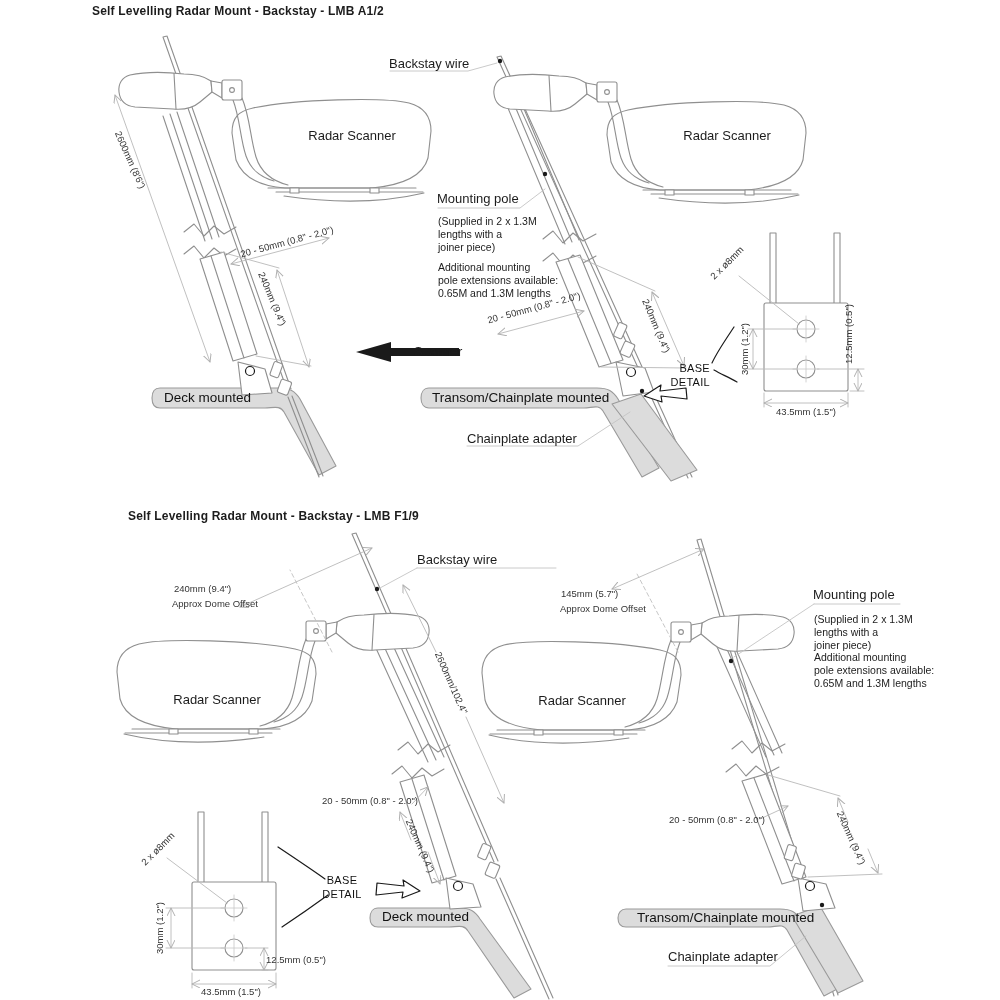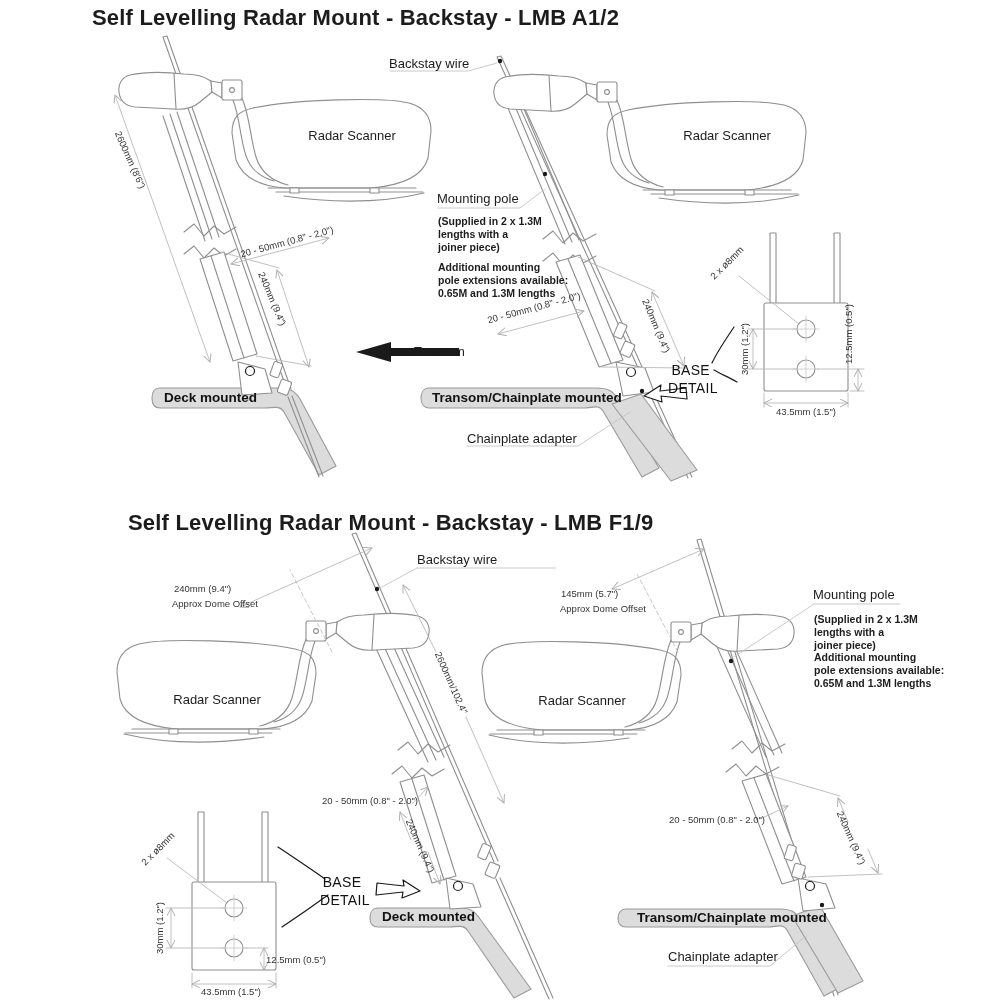--- a/index.html
+++ b/index.html
@@ -1,25 +1,25 @@
 <!DOCTYPE html>
 <html><head>
 <meta charset="utf-8">
 <style>
   html,body{margin:0;padding:0;background:#fff;}
   .page{position:relative;width:1000px;height:1000px;background:#fff;overflow:hidden;
         font-family:"Liberation Sans",sans-serif;}
   svg{position:absolute;left:0;top:0;}
   .txt{position:absolute;color:#1c1c1c;white-space:pre-line;line-height:1.25;}
-  .title{font-size:22px;font-weight:600;letter-spacing:.2px;}
+  .title{font-size:12px;font-weight:600;letter-spacing:.2px;}
   .lbl{font-size:13px;font-weight:400;}
-  .plate{font-size:13.5px;font-weight:700;color:#111;}
-  .note{font-size:10.5px;font-weight:700;line-height:1.24;}
+  .plate{font-size:13.5px;font-weight:400;color:#111;}
+  .note{font-size:10.5px;font-weight:400;line-height:1.24;}
   .dim{font-size:9.5px;font-weight:400;color:#333;}
-  .bd{font-size:14px;font-weight:500;letter-spacing:.3px;color:#111;}
+  .bd{font-size:11px;font-weight:500;letter-spacing:.3px;color:#111;}
   .dl{stroke:#b9b9b9;stroke-width:.9;}
   .ldr{stroke:#c4c4c4;stroke-width:.9;}
   .dash{stroke:#c0c0c0;stroke-width:.9;stroke-dasharray:4 3;}
   .blk{stroke:#1a1a1a;stroke-width:1.2;}
   .plateG{fill:#dcdcdc;stroke:#9a9a9a;}
 </style>
 </head>
 <body>
 
 <div class="page">
@@ -174,21 +174,21 @@
   </g>
 </svg>
 
   <div class="txt title" style="left:92px;top:4px;">Self Levelling Radar Mount - Backstay - LMB A1/2</div>
   <div class="txt lbl" style="left:389px;top:56px;">Backstay wire</div>
   <div class="txt lbl" style="left:352px;top:136px;transform:translate(-50%,-50%);">Radar Scanner</div>
   <div class="txt lbl" style="left:727px;top:136px;transform:translate(-50%,-50%);">Radar Scanner</div>
   <div class="txt dim" style="left:130px;top:160px;transform:translate(-50%,-50%) rotate(66deg);white-space:nowrap;">2600mm (8'6")</div>
   <div class="txt dim" style="left:287px;top:242px;transform:translate(-50%,-50%) rotate(-15deg);white-space:nowrap;">20 - 50mm (0.8" - 2.0")</div>
   <div class="txt dim" style="left:272px;top:299px;transform:translate(-50%,-50%) rotate(67deg);white-space:nowrap;">240mm (9.4")</div>
-  <div class="txt lbl" style="left:414px;top:344px;">Transom</div>
+  <div class="txt lbl" style="left:414px;top:344px;">Scanner</div>
   <div class="txt plate" style="left:164px;top:390px;">Deck mounted</div>
   <div class="txt lbl" style="left:437px;top:191px;">Mounting pole</div>
   <div class="txt note" style="left:438px;top:215px;">(Supplied in 2 x 1.3M
 lengths with a
 joiner piece)</div>
   <div class="txt note" style="left:438px;top:261px;">Additional mounting
 pole extensions available:
 0.65M and 1.3M lengths</div>
   <div class="txt dim" style="left:534px;top:308px;transform:translate(-50%,-50%) rotate(-15deg);white-space:nowrap;">20 - 50mm (0.8" - 2.0")</div>
   <div class="txt dim" style="left:656px;top:326px;transform:translate(-50%,-50%) rotate(67deg);white-space:nowrap;">240mm (9.4")</div>

